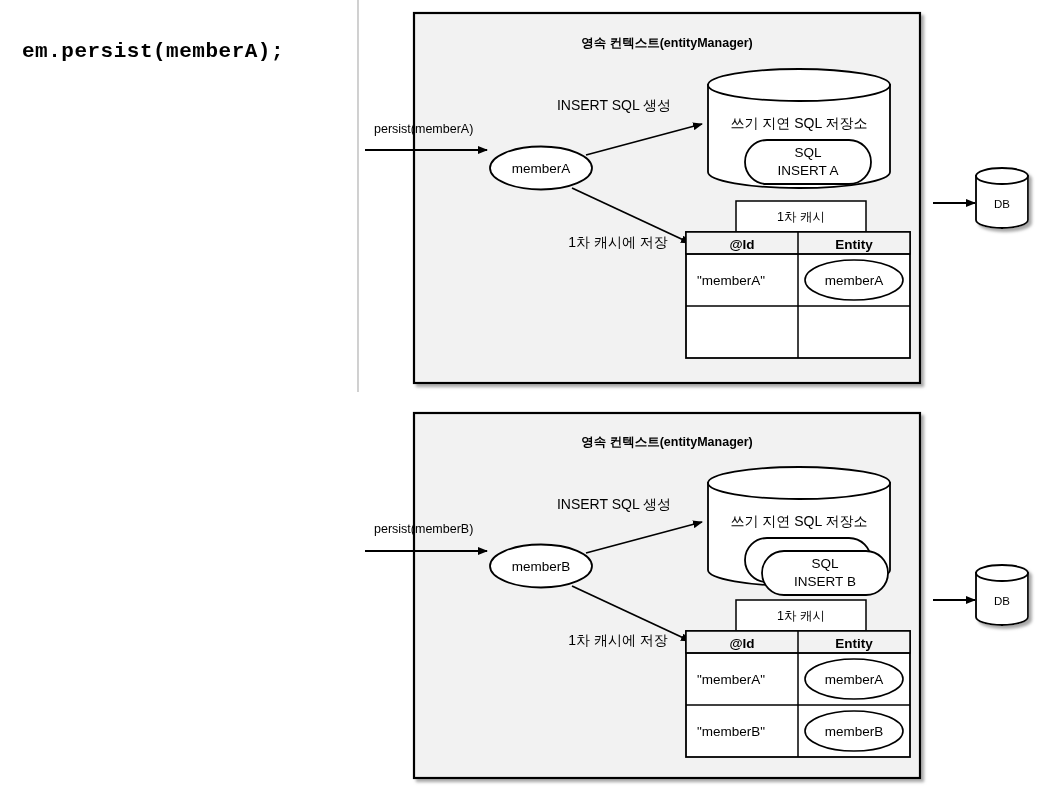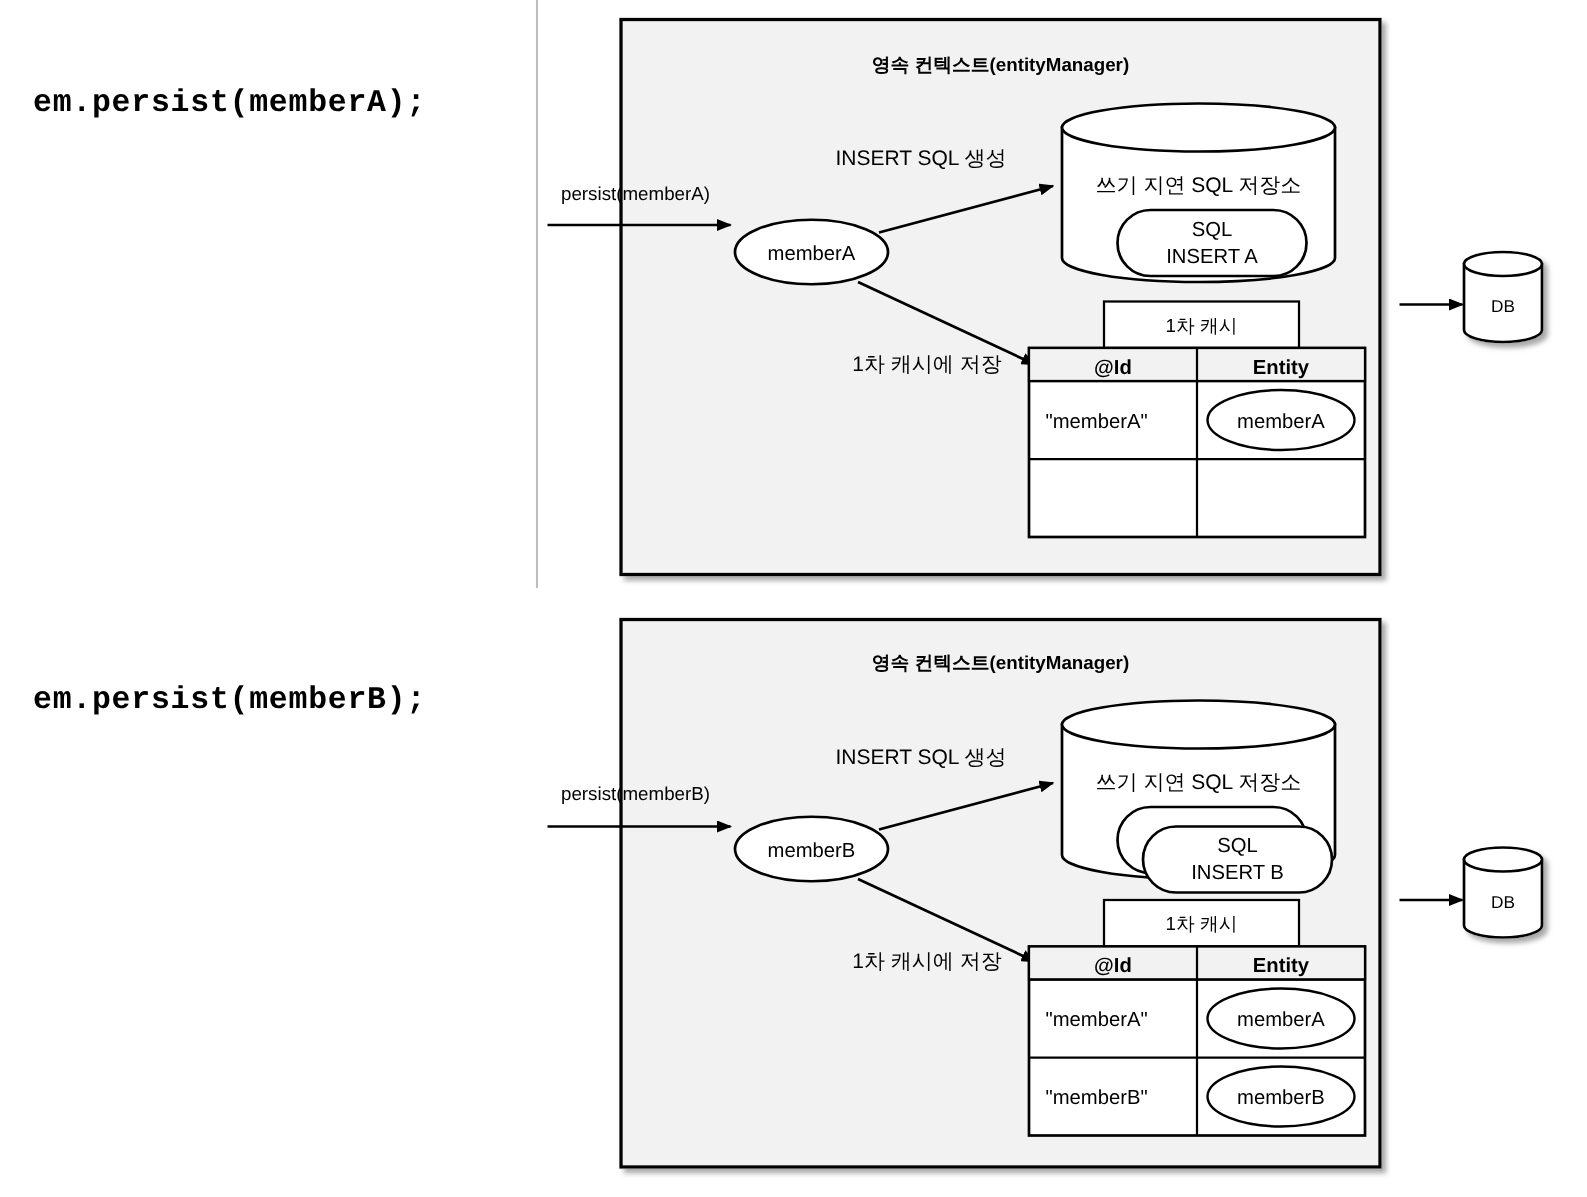--- a/index.html
+++ b/index.html
@@ -26,40 +26,39 @@
   }
   .code-label {
     position: absolute;
     font-family: "Liberation Mono", "DejaVu Sans Mono", monospace;
     font-weight: bold;
     font-size: 21px;
     color: #000000;
     letter-spacing: 0.5px;
     white-space: nowrap;
   }
-  #code-a { left: 22px; top: 58px; }
+  #code-a { left: 22px; top: 40px; }
   #code-b { left: 22px; top: 456px; }
 
   text { fill: #000000; }
   .t-title  { font-family: "Liberation Sans", sans-serif; font-size: 12.5px; font-weight: bold; }
   .t-normal { font-family: "Liberation Sans", sans-serif; font-size: 14px; }
   .t-small  { font-family: "Liberation Sans", sans-serif; font-size: 12.5px; }
   .t-th     { font-family: "Liberation Sans", sans-serif; font-size: 13.5px; font-weight: bold; }
   .t-cell   { font-family: "Liberation Sans", sans-serif; font-size: 13.5px; }
   .t-ell    { font-family: "Liberation Sans", sans-serif; font-size: 13.5px; }
   .t-db     { font-family: "Liberation Sans", sans-serif; font-size: 11.5px; }
   .t-sql    { font-family: "Liberation Sans", sans-serif; font-size: 13.5px; }
 </style>
 </head>
 <body>
 
 <div id="stage">
 
   <div class="code-label" id="code-a">em.persist(memberA);</div>
-  <div class="code-label" id="code-b">em.persist(memberB);</div>
 
   <svg class="layer" viewBox="0 0 1058 798" xmlns="http://www.w3.org/2000/svg">
     <defs>
       <marker id="arrow" markerWidth="10" markerHeight="8" refX="9" refY="4" orient="auto" markerUnits="userSpaceOnUse">
         <path d="M0,0 L10,4 L0,8 Z" fill="#000000"></path>
       </marker>
       <filter id="softshadow" x="-20%" y="-20%" width="150%" height="150%">
         <feDropShadow dx="3" dy="3" stdDeviation="1.6" flood-color="#999999" flood-opacity="0.85"></feDropShadow>
       </filter>
     </defs>

